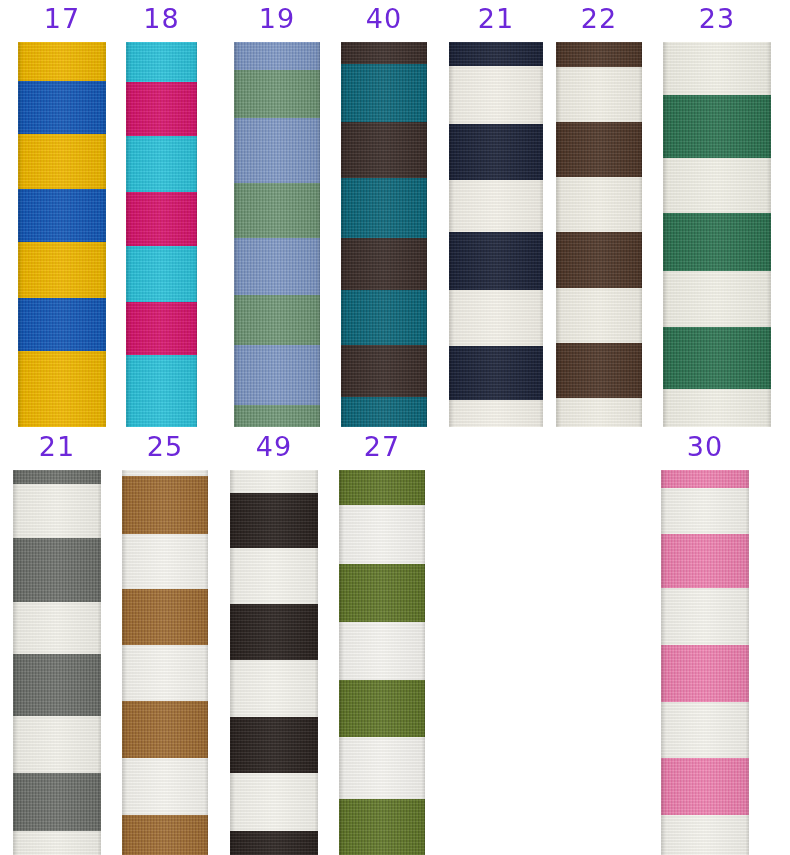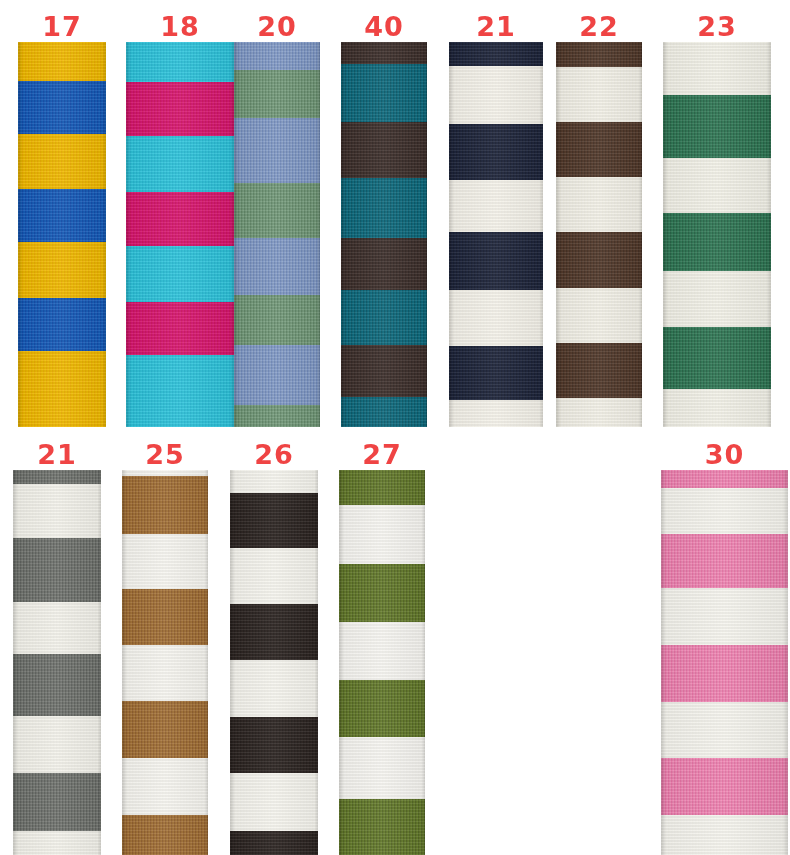--- a/index.html
+++ b/index.html
@@ -33,28 +33,28 @@
   .swatch-row.row-bottom { top: 428px; }
 
   .swatch-cell {
     position: absolute;
     top: 0;
     height: 427px;
   }
 
   .swatch-label {
     position: absolute;
-    top: 12px;
+    top: 4px;
     left: 0;
     width: 100%;
     text-align: center;
     font-size: 27px;
     line-height: 30px;
-    font-weight: 700;
-    color: #ef4444;
+    font-weight: 400;
+    color: #6d28d9;
     letter-spacing: 1px;
     font-family: "DejaVu Sans", "Liberation Sans", sans-serif;
   }
 
   .swatch-strip {
     position: absolute;
     top: 42px;
     left: 0;
     width: 100%;
     height: 385px;
@@ -129,39 +129,39 @@
             <div class="stripe" style="top: 147px; height: 53px; background: rgb(20, 86, 180);"></div>
             <div class="stripe" style="top: 200px; height: 56px; background: rgb(239, 181, 0);"></div>
             <div class="stripe" style="top: 256px; height: 53px; background: rgb(20, 86, 180);"></div>
             <div class="stripe" style="top: 309px; height: 76px; background: rgb(239, 181, 0);"></div>
           </div>
           <div class="knit-v"></div>
           <div class="knit-h"></div>
           <div class="edge-shade"></div>
         </div>
       </div>
-      <div class="swatch-cell" style="left: 126px; width: 108px;">
+      <div class="swatch-cell" style="left: 126px; width: 71px;">
         <div class="swatch-label">18</div>
         <div class="swatch-strip">
           <div class="stripes">
             <div class="stripe" style="top: 0px; height: 40px; background: rgb(44, 192, 217);"></div>
             <div class="stripe" style="top: 40px; height: 54px; background: rgb(213, 21, 106);"></div>
             <div class="stripe" style="top: 94px; height: 56px; background: rgb(44, 192, 217);"></div>
             <div class="stripe" style="top: 150px; height: 54px; background: rgb(213, 21, 106);"></div>
             <div class="stripe" style="top: 204px; height: 56px; background: rgb(44, 192, 217);"></div>
             <div class="stripe" style="top: 260px; height: 53px; background: rgb(213, 21, 106);"></div>
             <div class="stripe" style="top: 313px; height: 72px; background: rgb(44, 192, 217);"></div>
           </div>
           <div class="knit-v"></div>
           <div class="knit-h"></div>
           <div class="edge-shade"></div>
         </div>
       </div>
       <div class="swatch-cell" style="left: 234px; width: 86px;">
-        <div class="swatch-label">20</div>
+        <div class="swatch-label">19</div>
         <div class="swatch-strip">
           <div class="stripes">
             <div class="stripe" style="top: 0px; height: 28px; background: rgb(124, 149, 194);"></div>
             <div class="stripe" style="top: 28px; height: 48px; background: rgb(109, 147, 115);"></div>
             <div class="stripe" style="top: 76px; height: 65px; background: rgb(124, 149, 194);"></div>
             <div class="stripe" style="top: 141px; height: 55px; background: rgb(109, 147, 115);"></div>
             <div class="stripe" style="top: 196px; height: 57px; background: rgb(124, 149, 194);"></div>
             <div class="stripe" style="top: 253px; height: 50px; background: rgb(109, 147, 115);"></div>
             <div class="stripe" style="top: 303px; height: 60px; background: rgb(124, 149, 194);"></div>
             <div class="stripe" style="top: 363px; height: 22px; background: rgb(109, 147, 115);"></div>
@@ -274,21 +274,21 @@
             <div class="stripe" style="top: 231px; height: 57px; background: rgb(156, 106, 51);"></div>
             <div class="stripe" style="top: 288px; height: 57px; background: rgb(246, 245, 240);"></div>
             <div class="stripe" style="top: 345px; height: 40px; background: rgb(156, 106, 51);"></div>
           </div>
           <div class="knit-v"></div>
           <div class="knit-h"></div>
           <div class="edge-shade"></div>
         </div>
       </div>
       <div class="swatch-cell" style="left: 230px; width: 88px;">
-        <div class="swatch-label">26</div>
+        <div class="swatch-label">49</div>
         <div class="swatch-strip">
           <div class="stripes">
             <div class="stripe" style="top: 0px; height: 23px; background: rgb(245, 244, 238);"></div>
             <div class="stripe" style="top: 23px; height: 55px; background: rgb(42, 35, 32);"></div>
             <div class="stripe" style="top: 78px; height: 56px; background: rgb(245, 244, 238);"></div>
             <div class="stripe" style="top: 134px; height: 56px; background: rgb(42, 35, 32);"></div>
             <div class="stripe" style="top: 190px; height: 57px; background: rgb(245, 244, 238);"></div>
             <div class="stripe" style="top: 247px; height: 56px; background: rgb(42, 35, 32);"></div>
             <div class="stripe" style="top: 303px; height: 58px; background: rgb(245, 244, 238);"></div>
             <div class="stripe" style="top: 361px; height: 24px; background: rgb(42, 35, 32);"></div>
@@ -308,21 +308,21 @@
             <div class="stripe" style="top: 152px; height: 58px; background: rgb(246, 245, 241);"></div>
             <div class="stripe" style="top: 210px; height: 57px; background: rgb(94, 115, 41);"></div>
             <div class="stripe" style="top: 267px; height: 62px; background: rgb(246, 245, 241);"></div>
             <div class="stripe" style="top: 329px; height: 56px; background: rgb(94, 115, 41);"></div>
           </div>
           <div class="knit-v"></div>
           <div class="knit-h"></div>
           <div class="edge-shade"></div>
         </div>
       </div>
-      <div class="swatch-cell" style="left: 661px; width: 88px; padding-left: 39px;">
+      <div class="swatch-cell" style="left: 661px; width: 88px;">
         <div class="swatch-label">30</div>
         <div class="swatch-strip">
           <div class="stripes">
             <div class="stripe" style="top: 0px; height: 18px; background: rgb(237, 127, 174);"></div>
             <div class="stripe" style="top: 18px; height: 46px; background: rgb(245, 244, 238);"></div>
             <div class="stripe" style="top: 64px; height: 54px; background: rgb(237, 127, 174);"></div>
             <div class="stripe" style="top: 118px; height: 57px; background: rgb(245, 244, 238);"></div>
             <div class="stripe" style="top: 175px; height: 57px; background: rgb(237, 127, 174);"></div>
             <div class="stripe" style="top: 232px; height: 56px; background: rgb(245, 244, 238);"></div>
             <div class="stripe" style="top: 288px; height: 57px; background: rgb(237, 127, 174);"></div>

